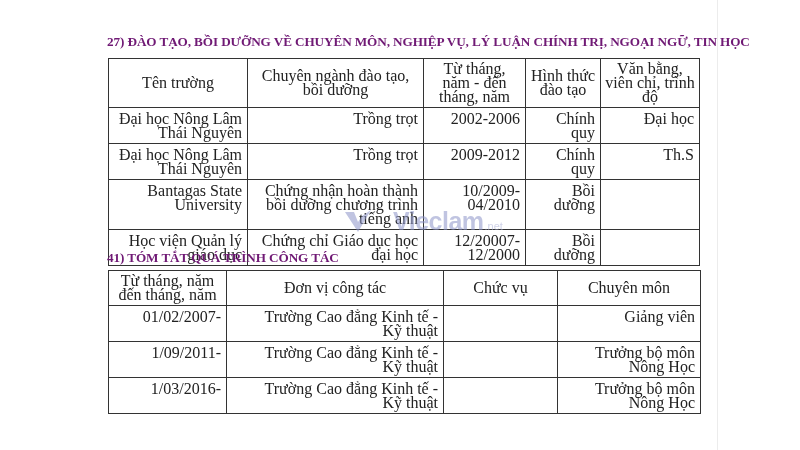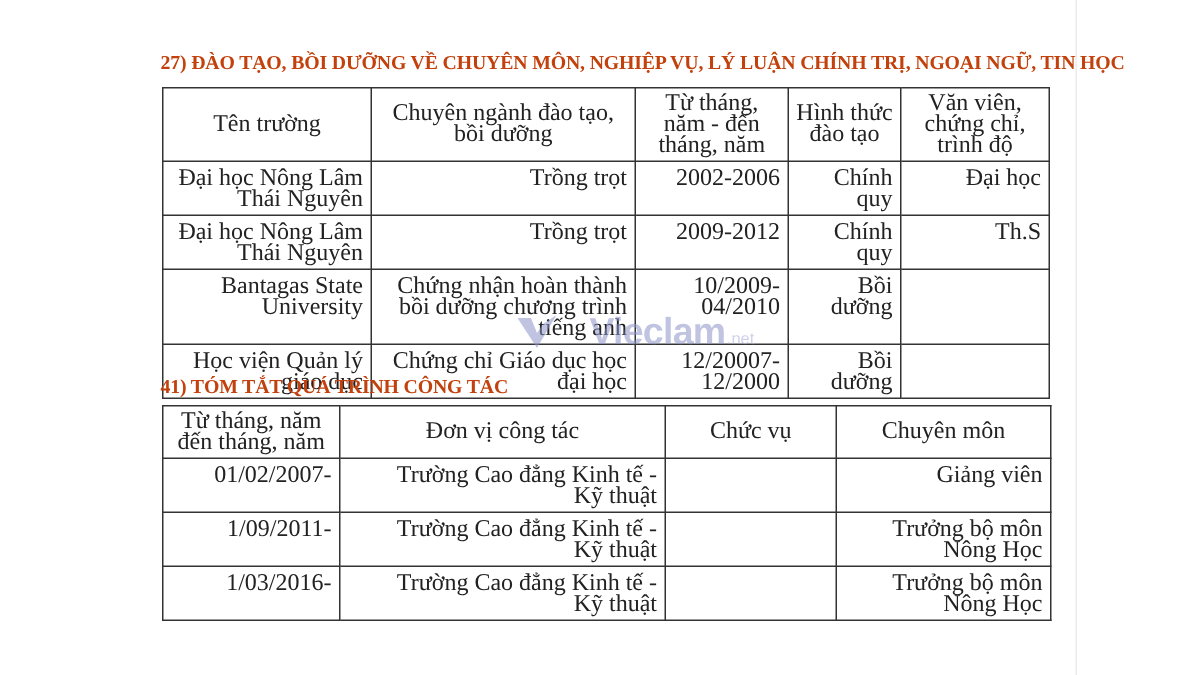--- a/index.html
+++ b/index.html
@@ -7,21 +7,21 @@
     body { position: relative; font-family: "Liberation Serif", "DejaVu Serif", serif; color: #1a1a1a; }
 
     .page-edge {
       position: absolute; left: 717px; top: 0; width: 1px; height: 450px;
       background: #ececec;
     }
 
     .section-title {
       position: absolute; left: 107px;
       font-weight: bold; font-size: 13.2px; white-space: nowrap;
-      letter-spacing: -0.1px; color: #c2410c;
+      letter-spacing: -0.1px; color: #701a75;
     }
     #title27 { top: 34px; }
     #title28 { top: 250px; }
 
     table.doc-table {
       position: absolute; border-collapse: collapse; table-layout: fixed;
       font-size: 16px; line-height: 14px; color: #222;
     }
     table.doc-table td, table.doc-table th {
       border: 1.3px solid #333;
@@ -78,21 +78,21 @@
       <col class="c3">
       <col class="c4">
       <col class="c5">
   </colgroup>
   <thead>
     <tr>
       <th>Tên trường</th>
       <th>Chuyên ngành đào tạo, bồi dưỡng</th>
       <th>Từ tháng, năm - đến tháng, năm</th>
       <th>Hình thức đào tạo</th>
-      <th>Văn viên, chứng chỉ, trình độ</th>
+      <th>Văn bằng, viên chỉ, trình độ</th>
     </tr>
   </thead>
   <tbody>
     <tr>
       <td>Đại học Nông Lâm Thái Nguyên</td>
       <td>Trồng trọt</td>
       <td>2002-2006</td>
       <td>Chính quy</td>
       <td>Đại học</td>
     </tr>

